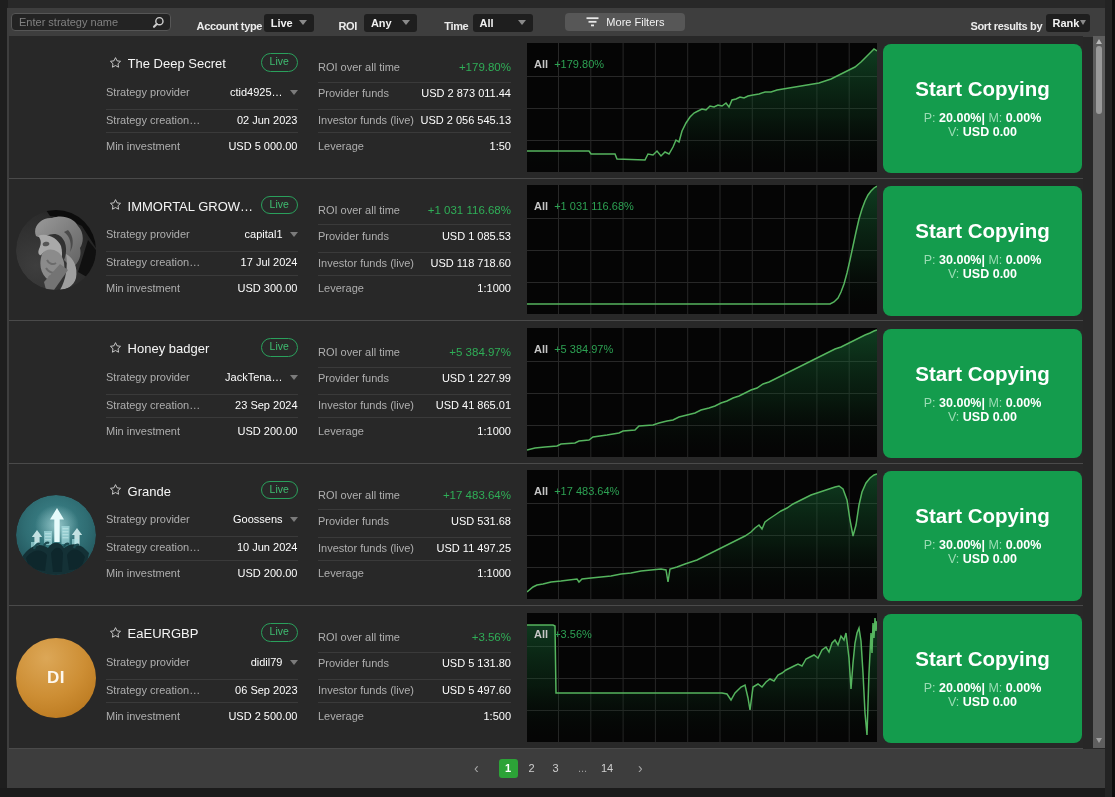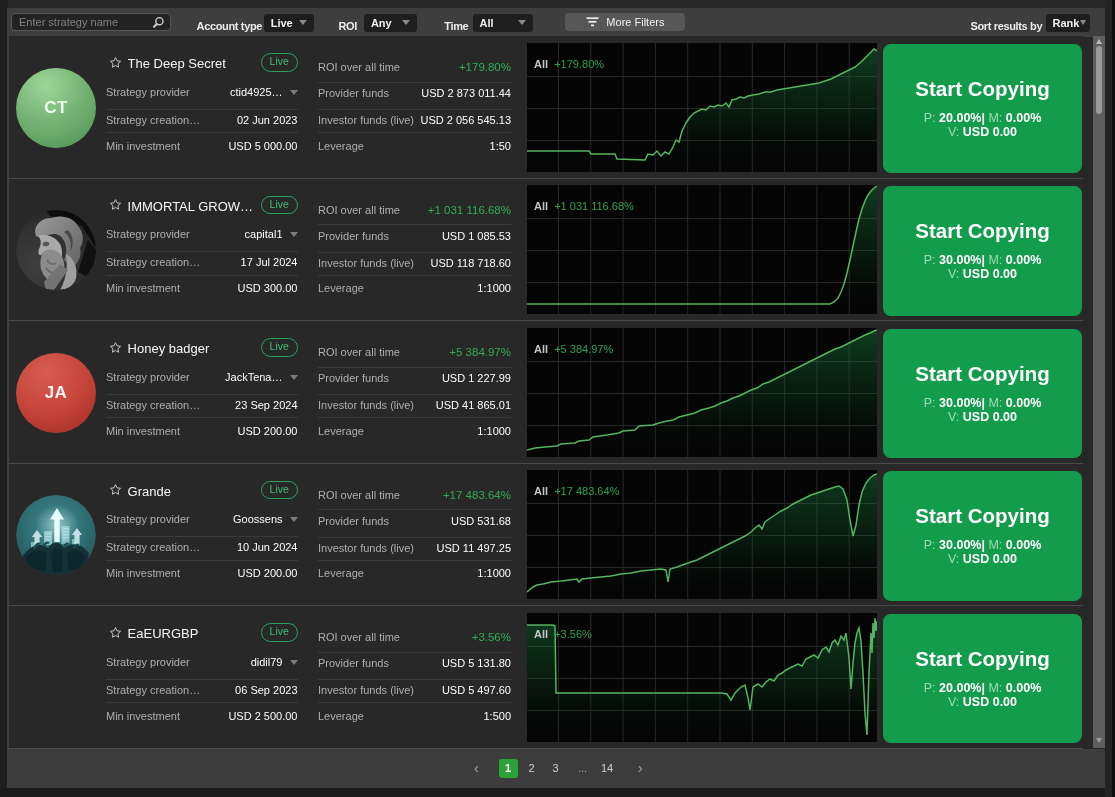--- a/index.html
+++ b/index.html
@@ -75,25 +75,20 @@
 <div id="morefilters"><svg width="13" height="10" viewBox="0 0 13 10" style="vertical-align:-1px;margin-right:7px">
         <line x1="0.5" y1="1.2" x2="12.5" y2="1.2" stroke="#e8e8e8" stroke-width="1.8"></line>
         <line x1="2.5" y1="4.8" x2="10.5" y2="4.8" stroke="#e8e8e8" stroke-width="1.8"></line>
         <line x1="5" y1="8.4" x2="8" y2="8.4" stroke="#e8e8e8" stroke-width="1.8"></line>
       </svg>More Filters</div>
 <span class="flab" style="left:962.4px;font-weight:700">Sort results by</span>
 <div class="sel" style="left:1037.5px;width:44px;">Rank<div class="scaret" style="right:4px;border-left-width:3.5px;border-right-width:3.5px;border-top-width:5px"></div></div>
 </div>
 <div id="rows"></div>
 <div class="row" style="top:36.0px">
-    <div class="avw">
-      <div class="av" style="background:radial-gradient(circle at 38% 22%,#9ed69a,#76b475 45%,#579a5c 85%)">
-        <span class="ini" style="color:#eefcef">CT</span>
-      </div>
-    </div>
     <svg class="star" viewBox="0 0 24 24">
       <path d="M12 3 L14.8 8.9 L21.3 9.8 L16.6 14.3 L17.7 20.7 L12 17.6 L6.3 20.7 L7.4 14.3 L2.7 9.8 L9.2 8.9 Z" fill="none" stroke="#c9c9c9" stroke-width="1.8"></path>
     </svg>
     <div class="title">The Deep Secret</div>
     <div class="badge">Live</div>
     <div class="dr l" style="top:48.7px">
       <span class="lab">Strategy provider</span>
       <span class="val">ctid4925…<span class="caret"></span></span>
     </div>
     <div class="ln l" style="top:72.5px"></div>
@@ -238,25 +233,20 @@
         <polyline points="0,119 303,119 307,117 311,113 314,107 317,99 320,88 323,75 326,61 329,47 332,34 335,24 338,16 341,10 344,6 347,3 350,1" fill="none" stroke="#55b45e" stroke-width="1.5"></polyline>
         <text x="7" y="25" font-size="11" fill="#c6c6c6" font-weight="700">All<tspan fill="#2da153" font-weight="400">&nbsp;&nbsp;+1 031 116.68%</tspan></text>
       </svg></div>
     <div class="btn">
       <div class="bt1">Start Copying</div>
       <div class="bt2"><span class="pl">P: </span><b>30.00%</b><b>|</b> <span class="pl">M: </span><b>0.00%</b></div>
       <div class="bt3"><span class="pl">V: </span><b>USD 0.00</b></div>
     </div>
   </div>
 <div class="row" style="top:321.0px">
-    <div class="avw">
-      <div class="av" style="background:radial-gradient(circle at 38% 25%,#d85c50,#c6453a 50%,#a92f26 88%)">
-        <span class="ini" style="color:#fdf3f2">JA</span>
-      </div>
-    </div>
     <svg class="star" viewBox="0 0 24 24">
       <path d="M12 3 L14.8 8.9 L21.3 9.8 L16.6 14.3 L17.7 20.7 L12 17.6 L6.3 20.7 L7.4 14.3 L2.7 9.8 L9.2 8.9 Z" fill="none" stroke="#c9c9c9" stroke-width="1.8"></path>
     </svg>
     <div class="title">Honey badger</div>
     <div class="badge">Live</div>
     <div class="dr l" style="top:48.7px">
       <span class="lab">Strategy provider</span>
       <span class="val">JackTena…<span class="caret"></span></span>
     </div>
     <div class="ln l" style="top:72.5px"></div>
@@ -417,20 +407,25 @@
         <polyline points="0,122 6,117 10,115 16,114 24,112 34,111 42,110 50,109 52,112 55,109 64,108 74,107 84,106 94,104 104,103 114,101 124,100 134,99 139,100 141,112 143,99 150,97 158,94 164,92 170,90 176,87 182,84 188,81 194,78 200,75 206,72 212,69 218,66 224,62 228,58 232,55 235,59 238,52 242,49 248,45 254,41 260,38 266,34 272,31 278,28 284,25 290,23 296,21 302,19 308,17 312,16 316,19 320,30 323,50 326,66 329,55 332,35 335,22 339,13 343,8 347,5 350,4" fill="none" stroke="#55b45e" stroke-width="1.5"></polyline>
         <text x="7" y="25" font-size="11" fill="#c6c6c6" font-weight="700">All<tspan fill="#2da153" font-weight="400">&nbsp;&nbsp;+17 483.64%</tspan></text>
       </svg></div>
     <div class="btn">
       <div class="bt1">Start Copying</div>
       <div class="bt2"><span class="pl">P: </span><b>30.00%</b><b>|</b> <span class="pl">M: </span><b>0.00%</b></div>
       <div class="bt3"><span class="pl">V: </span><b>USD 0.00</b></div>
     </div>
   </div>
 <div class="row" style="top:606.0px">
+    <div class="avw">
+      <div class="av" style="background:radial-gradient(circle at 38% 25%,#dca757,#cd8e34 50%,#b9771d 88%)">
+        <span class="ini" style="color:#fdf8ef">DI</span>
+      </div>
+    </div>
     <svg class="star" viewBox="0 0 24 24">
       <path d="M12 3 L14.8 8.9 L21.3 9.8 L16.6 14.3 L17.7 20.7 L12 17.6 L6.3 20.7 L7.4 14.3 L2.7 9.8 L9.2 8.9 Z" fill="none" stroke="#c9c9c9" stroke-width="1.8"></path>
     </svg>
     <div class="title">EaEURGBP</div>
     <div class="badge">Live</div>
     <div class="dr l" style="top:48.7px">
       <span class="lab">Strategy provider</span>
       <span class="val">didil79<span class="caret"></span></span>
     </div>
     <div class="ln l" style="top:72.5px"></div>

